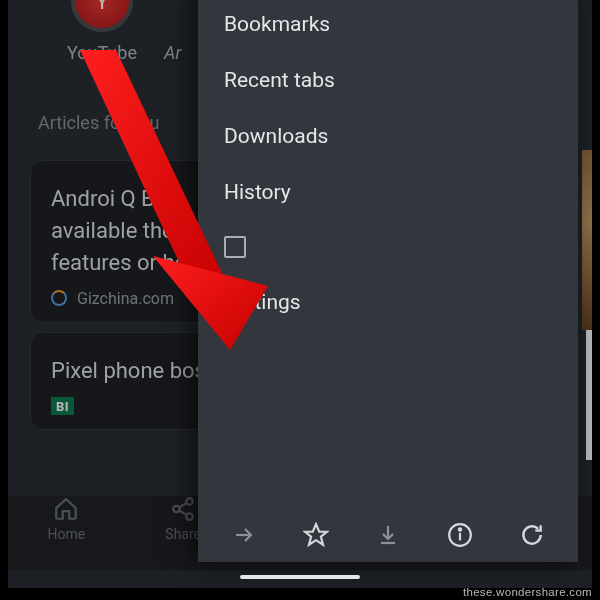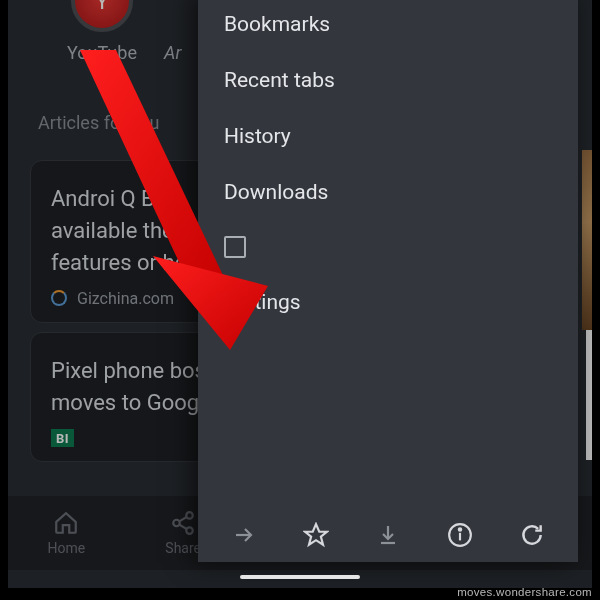--- a/index.html
+++ b/index.html
@@ -121,21 +121,20 @@
     left: 0; right: 0; bottom: 18px;
     height: 74px;
     background: #202226;
     display: flex;
   }
   .bn-item {
     flex: 1;
     display: flex;
     flex-direction: column;
     align-items: center;
-    justify-content: center;
     color: #6a6f77;
     font-size: 14px;
     gap: 4px;
   }
   .bn-item svg { stroke: #6a6f77; }
 
   
   .menu {
     position: absolute;
     left: 190px;
@@ -219,21 +218,20 @@
       </div>
       <div class="src">
         <span class="favicon-circle"></span>
         <span>Gizchina.com</span>
       </div>
     </div>
 
     <div class="card c2">
       <div class="title">
         <span>Pixel phone bos</span><br>
-        <span>moves to Goog</span>
       </div>
       <div class="src">
         <span class="bi-badge">BI</span>
       </div>
     </div>
 
     <div class="food-strip"></div>
     <div class="white-strip"></div>
 
     <div class="bottomnav">
@@ -262,24 +260,24 @@
 
   <div class="menu">
     <ul class="menu-list">
       <li>
           <span>Bookmarks</span>
         </li>
       <li>
           <span>Recent tabs</span>
         </li>
       <li>
+          <span>Downloads</span>
+        </li>
+      <li>
           <span>History</span>
-        </li>
-      <li>
-          <span>Downloads</span>
         </li>
       <li>
         <span class="chk"></span>
       </li>
       <li>
           <span>Settings</span>
         </li>
     </ul>
 
     <div class="menu-bottom">
@@ -326,13 +324,13 @@
     </defs>
 
     <polygon points="72,50 108,50 222,290 184,290" fill="url(#rg)"></polygon>
 
     <polygon points="145,256 260,286 222,350" fill="url(#rg)"></polygon>
   </svg>
 
   <div class="home-indicator"></div>
 </div>
 
-<div class="watermark">moves.wondershare.com</div>
+<div class="watermark">these.wondershare.com</div>
 
 </body></html>

